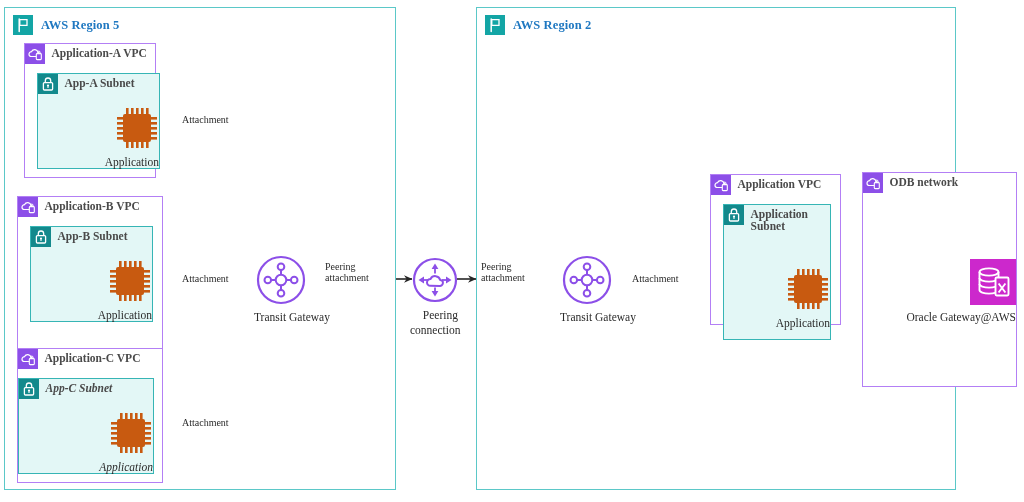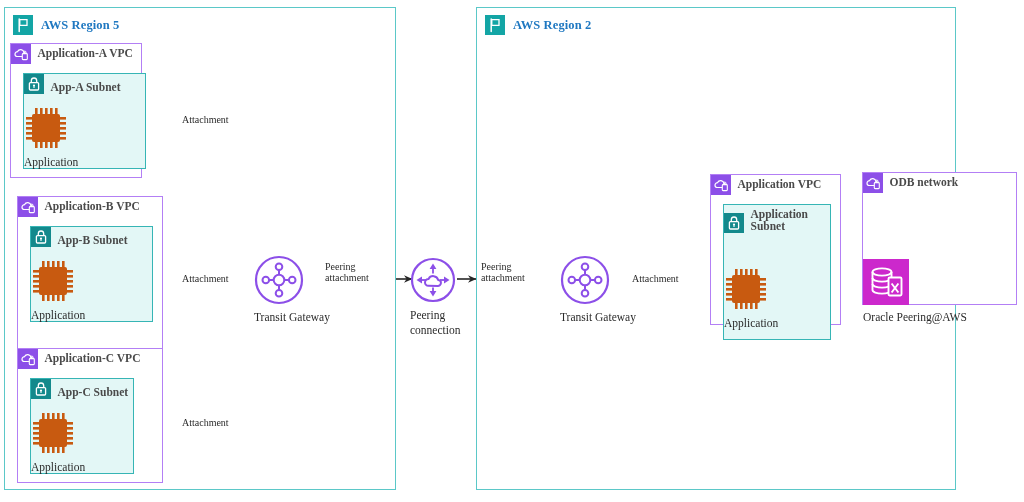--- a/index.html
+++ b/index.html
@@ -54,33 +54,33 @@
 
   
   .subnet{
     position:absolute;
     border:1.3px solid #36b5b5;
     background:#e3f7f6;
     box-sizing:border-box;
   }
   .subnet-header{
     position:absolute;left:-0.5px;top:-0.5px;
-    display:flex;align-items:flex-end;gap:7px;
+    display:flex;align-items:flex-start;gap:7px;
   }
   .subnet-badge{
     width:20px;height:20px;background:#13898c;
     flex:0 0 auto;position:relative;
   }
   .subnet-title{
     font-size:11.5px;font-weight:bold;color:#4a4a4a;
     padding-top:3px;line-height:12.5px;
   }
 
   
-  .node{position:absolute;text-align:left;}
+  .node{position:absolute;text-align:right;}
   .node-caption{
     font-size:11.5px;color:#2b2b2b;line-height:13px;
     white-space:nowrap;margin-top:2px;
   }
 
   
   .edge-label{
     position:absolute;font-size:10px;color:#2b2b2b;
     line-height:11px;white-space:nowrap;
     background:#ffffff;padding:0 1px;
@@ -141,21 +141,21 @@
       <span class="flag-badge">
         <svg width="20" height="20" viewBox="0 0 20 20">
           <path d="M6.2,4 L6.2,16.4" stroke="#ffffff" stroke-width="1.5" fill="none" stroke-linecap="round"></path>
           <path d="M6.8,4.6 L14,4.6 L14,10.4 L6.8,10.4 Z" stroke="#ffffff" stroke-width="1.3" fill="none"></path>
         </svg>
       </span>
       <span class="region-title">AWS Region 5</span>
     </div>
   </div>
 
-  <div class="vpc" style="left:10px;top:43px;width:132px;height:135px;">
+  <div class="vpc" style="left:24px;top:43px;width:132px;height:135px;">
     <div class="vpc-header">
       <span class="vpc-badge">
         <svg width="20" height="20" viewBox="0 0 20 20">
           <path d="M4,10.2 a2.6,2.6 0 0 1 2.6,-2.6 a3.4,3.4 0 0 1 6.4,0.6 a2.2,2.2 0 0 1 -0.4,4.3 L6.2,12.5 A2.3,2.3 0 0 1 4,10.2 Z" fill="none" stroke="#ffffff" stroke-width="1.2"></path>
           <rect x="11.3" y="9.6" width="5" height="6" rx="0.8" fill="#8c4fe8" stroke="#ffffff" stroke-width="1.1"></rect>
           <path d="M12.5,9.6 L12.5,8.4 a1.3,1.3 0 0 1 2.6,0 L15.1,9.6" fill="none" stroke="#ffffff" stroke-width="1"></path>
         </svg>
       </span>
       <span class="vpc-title">Application-A VPC</span>
     </div>
@@ -260,21 +260,21 @@
     <div class="vpc-header">
       <span class="vpc-badge">
         <svg width="20" height="20" viewBox="0 0 20 20">
           <path d="M4,10.2 a2.6,2.6 0 0 1 2.6,-2.6 a3.4,3.4 0 0 1 6.4,0.6 a2.2,2.2 0 0 1 -0.4,4.3 L6.2,12.5 A2.3,2.3 0 0 1 4,10.2 Z" fill="none" stroke="#ffffff" stroke-width="1.2"></path>
           <rect x="11.3" y="9.6" width="5" height="6" rx="0.8" fill="#8c4fe8" stroke="#ffffff" stroke-width="1.1"></rect>
           <path d="M12.5,9.6 L12.5,8.4 a1.3,1.3 0 0 1 2.6,0 L15.1,9.6" fill="none" stroke="#ffffff" stroke-width="1"></path>
         </svg>
       </span>
       <span class="vpc-title">Application-C VPC</span>
     </div>
-    <div class="subnet" style="left:12px;top:29px;width:104px;height:96px;">
+    <div class="subnet" style="left:0;top:29px;width:136px;height:96px;font-style:italic;">
       <div class="subnet-header">
         <span class="subnet-badge">
           <svg width="20" height="20" viewBox="0 0 20 20">
             <rect x="5.4" y="8.6" width="9.2" height="7.4" rx="1" fill="none" stroke="#ffffff" stroke-width="1.3"></rect>
             <path d="M7.3,8.6 L7.3,6.7 a2.7,2.7 0 0 1 5.4,0 L12.7,8.6" fill="none" stroke="#ffffff" stroke-width="1.3"></path>
             <circle cx="10" cy="11.6" r="1.1" fill="#ffffff"></circle>
             <path d="M10,12.2 L10,13.9" stroke="#ffffff" stroke-width="1.1"></path>
           </svg>
         </span>
         <span class="subnet-title">App-C Subnet</span>
@@ -405,21 +405,21 @@
             <rect x="36" y="21" width="6" height="2.6"></rect>
               <rect x="36" y="26" width="6" height="2.6"></rect>
             <rect x="36" y="31" width="6" height="2.6"></rect>
           </g>
         </svg>
         <div class="node-caption">Application</div>
       </div>
     </div>
   </div>
 
-  <div class="vpc" style="left:862px;top:172px;width:155px;height:133px;">
+  <div class="vpc" style="left:862px;top:172px;width:155px;height:215px;">
     <div class="vpc-header">
       <span class="vpc-badge">
         <svg width="20" height="20" viewBox="0 0 20 20">
           <path d="M4,10.2 a2.6,2.6 0 0 1 2.6,-2.6 a3.4,3.4 0 0 1 6.4,0.6 a2.2,2.2 0 0 1 -0.4,4.3 L6.2,12.5 A2.3,2.3 0 0 1 4,10.2 Z" fill="none" stroke="#ffffff" stroke-width="1.2"></path>
           <rect x="11.3" y="9.6" width="5" height="6" rx="0.8" fill="#8c4fe8" stroke="#ffffff" stroke-width="1.1"></rect>
           <path d="M12.5,9.6 L12.5,8.4 a1.3,1.3 0 0 1 2.6,0 L15.1,9.6" fill="none" stroke="#ffffff" stroke-width="1"></path>
         </svg>
       </span>
       <span class="vpc-title">ODB network</span>
     </div>
@@ -428,21 +428,21 @@
         <rect x="0" y="0" width="46" height="46" fill="#cc28cc"></rect>
         <g fill="none" stroke="#ffffff" stroke-width="1.9">
           <ellipse cx="19" cy="13" rx="9.5" ry="3.6"></ellipse>
           <path d="M9.5,13 L9.5,31 a9.5,3.6 0 0 0 19,0 L28.5,13"></path>
           <path d="M9.5,19 a9.5,3.6 0 0 0 19,0"></path>
           <path d="M9.5,25 a9.5,3.6 0 0 0 19,0"></path>
           <rect x="25.5" y="18.5" width="13" height="18" rx="1.2" fill="#cc28cc"></rect>
           <path d="M28.6,24.5 L35.4,33.5 M35.4,24.5 L28.6,33.5"></path>
         </g>
       </svg>
-      <div class="node-caption">Oracle Peering@AWS</div>
+      <div class="node-caption">Oracle Gateway@AWS</div>
     </div>
   </div>
 
   <div class="node" style="left:410px;top:257px;width:48px;">
     <svg width="46" height="46" viewBox="0 0 46 46">
       <circle cx="23" cy="23" r="21" fill="none" stroke="#8c4fe8" stroke-width="2.2"></circle>
       <path d="M15,25.5 a3.6,3.6 0 0 1 3.6,-3.6 a5.2,5.2 0 0 1 9.6,1 a3,3 0 0 1 -0.6,6 L18.4,28.8 A3.3,3.3 0 0 1 15,25.5 Z" fill="none" stroke="#8c4fe8" stroke-width="2"></path>
       <g fill="#8c4fe8">
         <path d="M23,6.5 L26.4,12 L19.6,12 Z"></path>
         <path d="M23,39.5 L19.6,34 L26.4,34 Z"></path>

